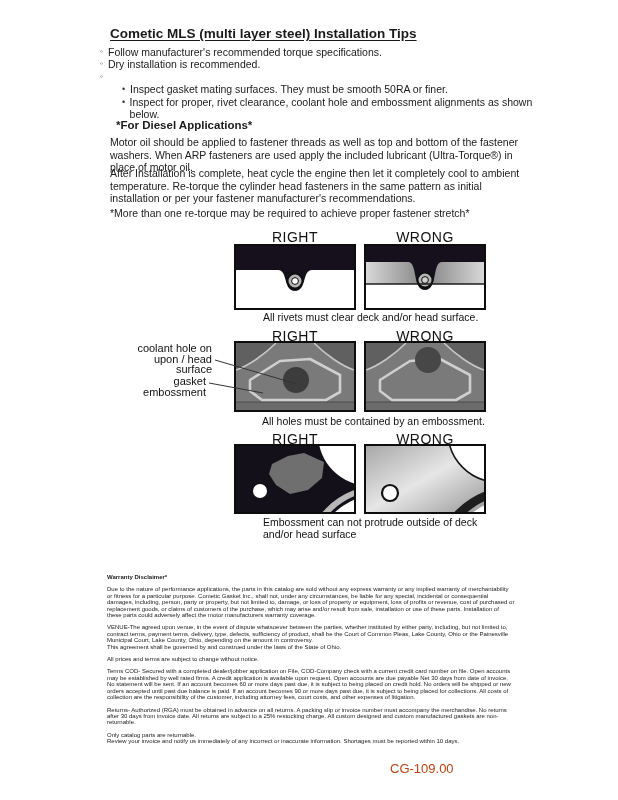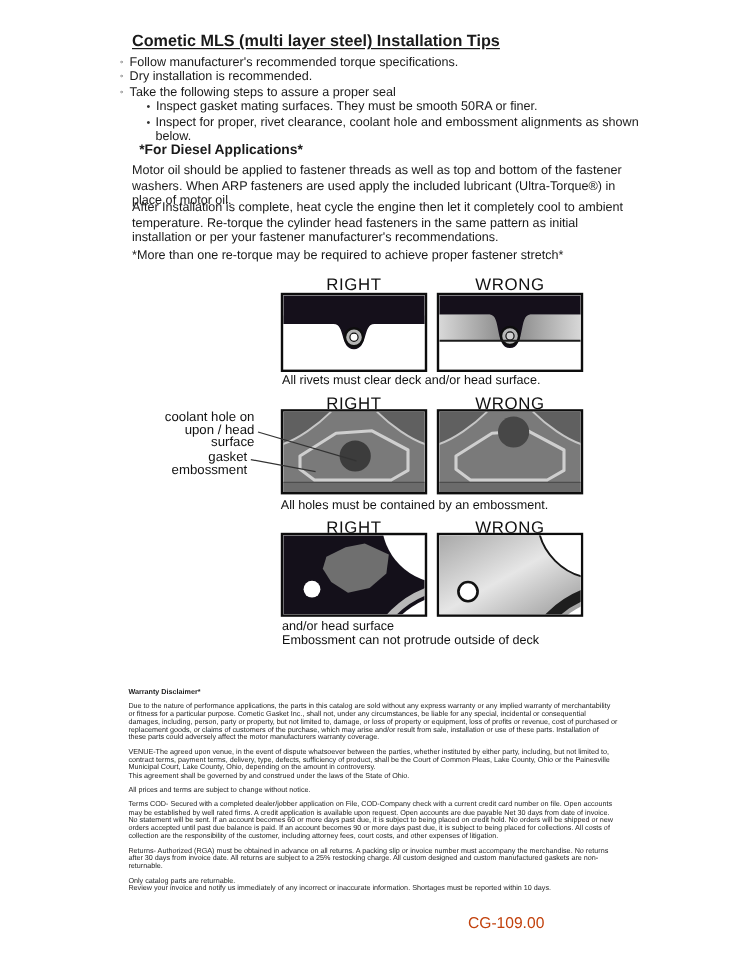--- a/index.html
+++ b/index.html
@@ -18,21 +18,21 @@
 
   .diesel-heading { left:116px; top:119px; font-size:11.5px; font-weight:bold; }
   .diesel-p1 { left:110px; top:136px; width:412px; font-size:10.5px; line-height:12.6px; }
   .diesel-p2 { left:110px; top:167px; width:412px; font-size:10.5px; line-height:12.6px; }
   .diesel-p3 { left:110px; top:207px; width:412px; font-size:10.5px; line-height:12.6px; }
 
   
   .rw-label { font-size:14px; letter-spacing:0.5px; text-align:center; width:122px; color:#111; }
   .panel { width:122px; border:2px solid #0d0d0d; background:#fff; overflow:hidden; }
   .panel svg { display:block; width:100%; height:100%; }
-  .caption { font-size:10.5px; line-height:11.5px; color:#111; }
+  .caption { font-size:10.5px; line-height:11.5px; color:#111;margin-left:28px; }
 
   .dg-label { font-size:11px; line-height:10.5px; text-align:right; width:92px; color:#111; }
 
   .leader-svg { pointer-events:none; z-index:5; }
 
   
   .legal { left:107px; top:574px; width:408px; font-size:6px; line-height:6.4px; color:#222; }
   .legal h4 { font-size:6px; font-weight:bold; margin-bottom:6px; }
   .legal p { margin-bottom:6px; }
   .legal p.tight { margin-bottom:0; }
@@ -48,21 +48,20 @@
   <div class="tip-row">
     <span class="marker">◦</span>
     <span>Follow manufacturer's recommended torque specifications.</span>
   </div>
   <div class="tip-row">
     <span class="marker">◦</span>
     <span>Dry installation is recommended.</span>
   </div>
   <div class="tip-row">
     <span class="marker">◦</span>
-    <span>Take the following steps to assure a proper seal</span>
   </div>
   <div class="tip-row tip-sub">
     <span class="marker">•</span>
     <span>Inspect gasket mating surfaces.  They must be smooth 50RA or finer.</span>
   </div>
   <div class="tip-row tip-sub">
     <span class="marker">•</span>
     <span>Inspect for proper, rivet clearance, coolant hole and embossment alignments as shown below.</span>
   </div>
 </div>
@@ -186,22 +185,22 @@
       <rect width="118" height="66" fill="url(#g3)"></rect>
       <circle cx="132" cy="-14" r="50" fill="#ffffff" stroke="#161616" stroke-width="1.6"></circle>
       <circle cx="150" cy="124" r="72" fill="#ffffff"></circle>
       <circle cx="150" cy="124" r="80" fill="none" stroke="#1e1e1e" stroke-width="9"></circle>
       <circle cx="24" cy="47" r="8" fill="#ffffff" stroke="#111111" stroke-width="2.2"></circle>
     </g>
   </svg>
 </div>
 
 <div class="abs caption" style="left:235px; top:517px; width:260px;">
+  <div>Embossment can not protrude outside of deck</div>
   <div>and/or head surface</div>
-  <div>Embossment can not protrude outside of deck</div>
 </div>
 
 <div class="abs legal">
   <h4>Warranty Disclaimer*</h4>
   <p>Due to the nature of performance applications, the parts in this catalog are sold without any express warranty or any implied warranty of merchantability or fitness for a particular purpose.  Cometic Gasket Inc., shall not, under any circumstances, be liable for any special, incidental or consequential damages, including, person, party or property, but not limited to, damage, or loss of property or equipment, loss of profits or revenue, cost of purchased or replacement goods, or claims of customers of the purchase, which may arise and/or result from sale, installation or use of these parts.  Installation of these parts could adversely affect the motor manufacturers warranty coverage.</p>
   <p class="tight">VENUE-The agreed upon venue, in the event of dispute whatsoever between the parties, whether instituted by either party, including, but not limited to, contract terms, payment terms, delivery, type, defects, sufficiency of product, shall be the Court of Common Pleas, Lake County, Ohio or the Painesville Municipal Court, Lake County, Ohio, depending on the amount in controversy.</p>
   <p>This agreement shall be governed by and construed under the laws of the State of Ohio.</p>
   <p>All prices and terms are subject to change without notice.</p>
   <p>Terms COD- Secured with a completed dealer/jobber application on File, COD-Company check with a current credit card number on file.  Open accounts may be established by well rated firms.  A credit application is available upon request.  Open accounts are due payable Net 30 days from date of invoice.  No statement will be sent.  If an account becomes 60 or more days past due, it is subject to being placed on credit hold.  No orders will be shipped or new orders accepted until past due balance is paid.  If an account becomes 90 or more days past due, it is subject to being placed for collections.  All costs of collection are the responsibility of the customer, including attorney fees, court costs, and other expenses of litigation.</p>
   <p>Returns- Authorized (RGA) must be obtained in advance on all returns.  A packing slip or invoice number must accompany the merchandise.  No returns after 30 days from invoice date.  All returns are subject to a 25% restocking charge.  All custom designed and custom manufactured gaskets are non-returnable.</p>

